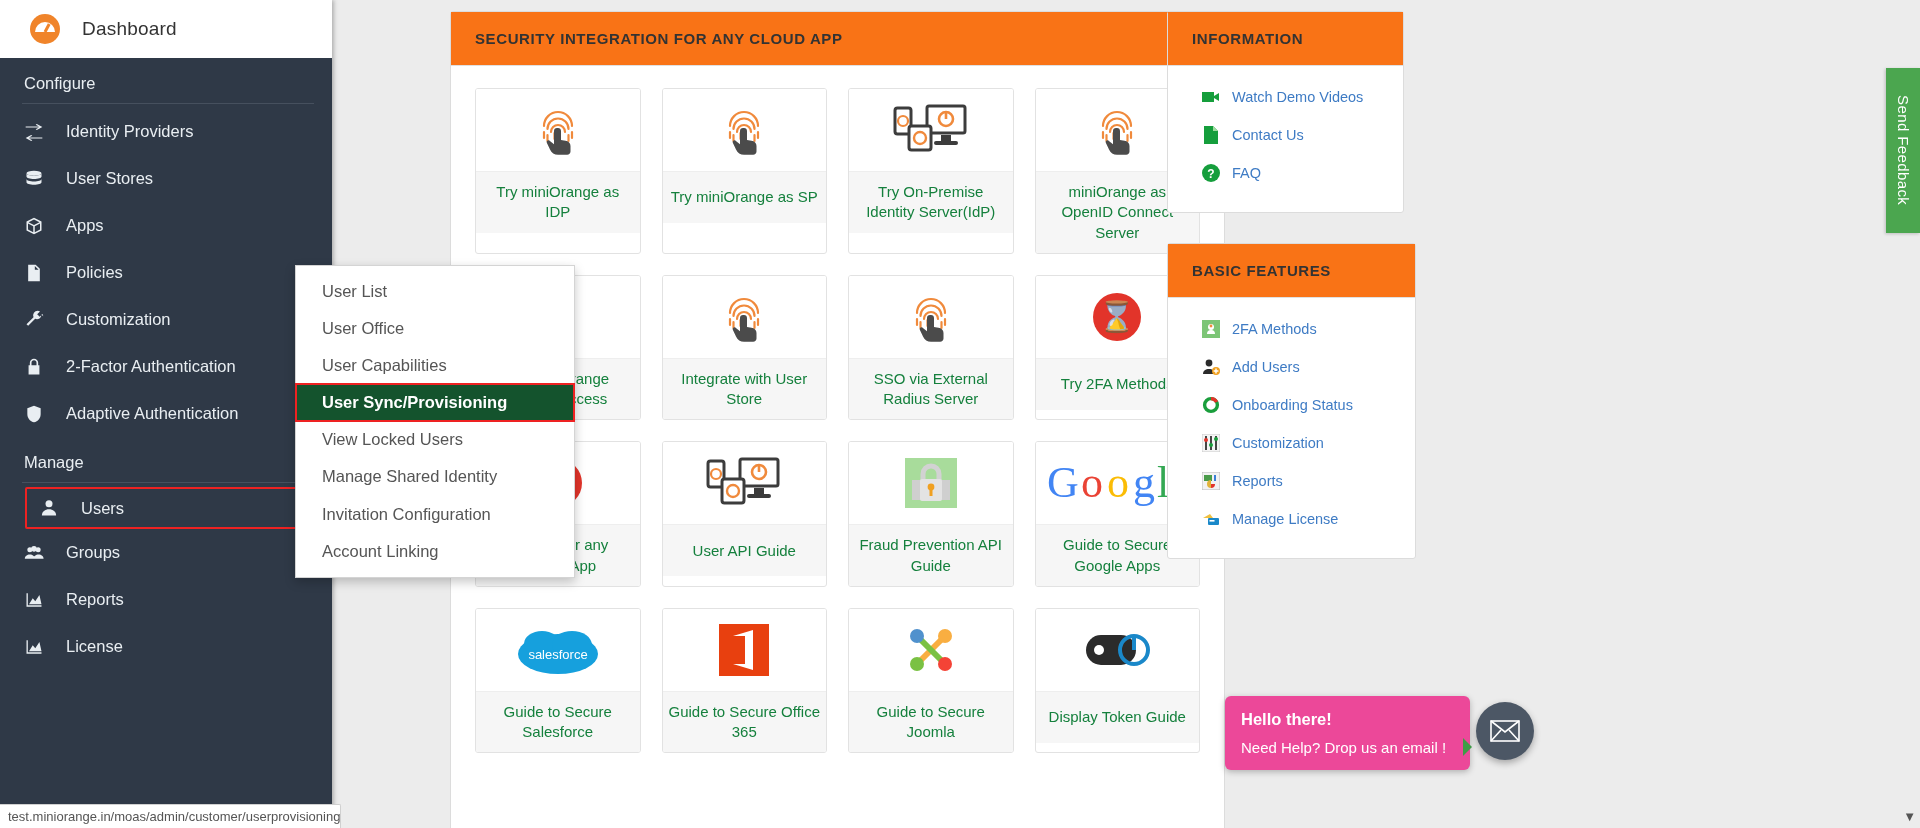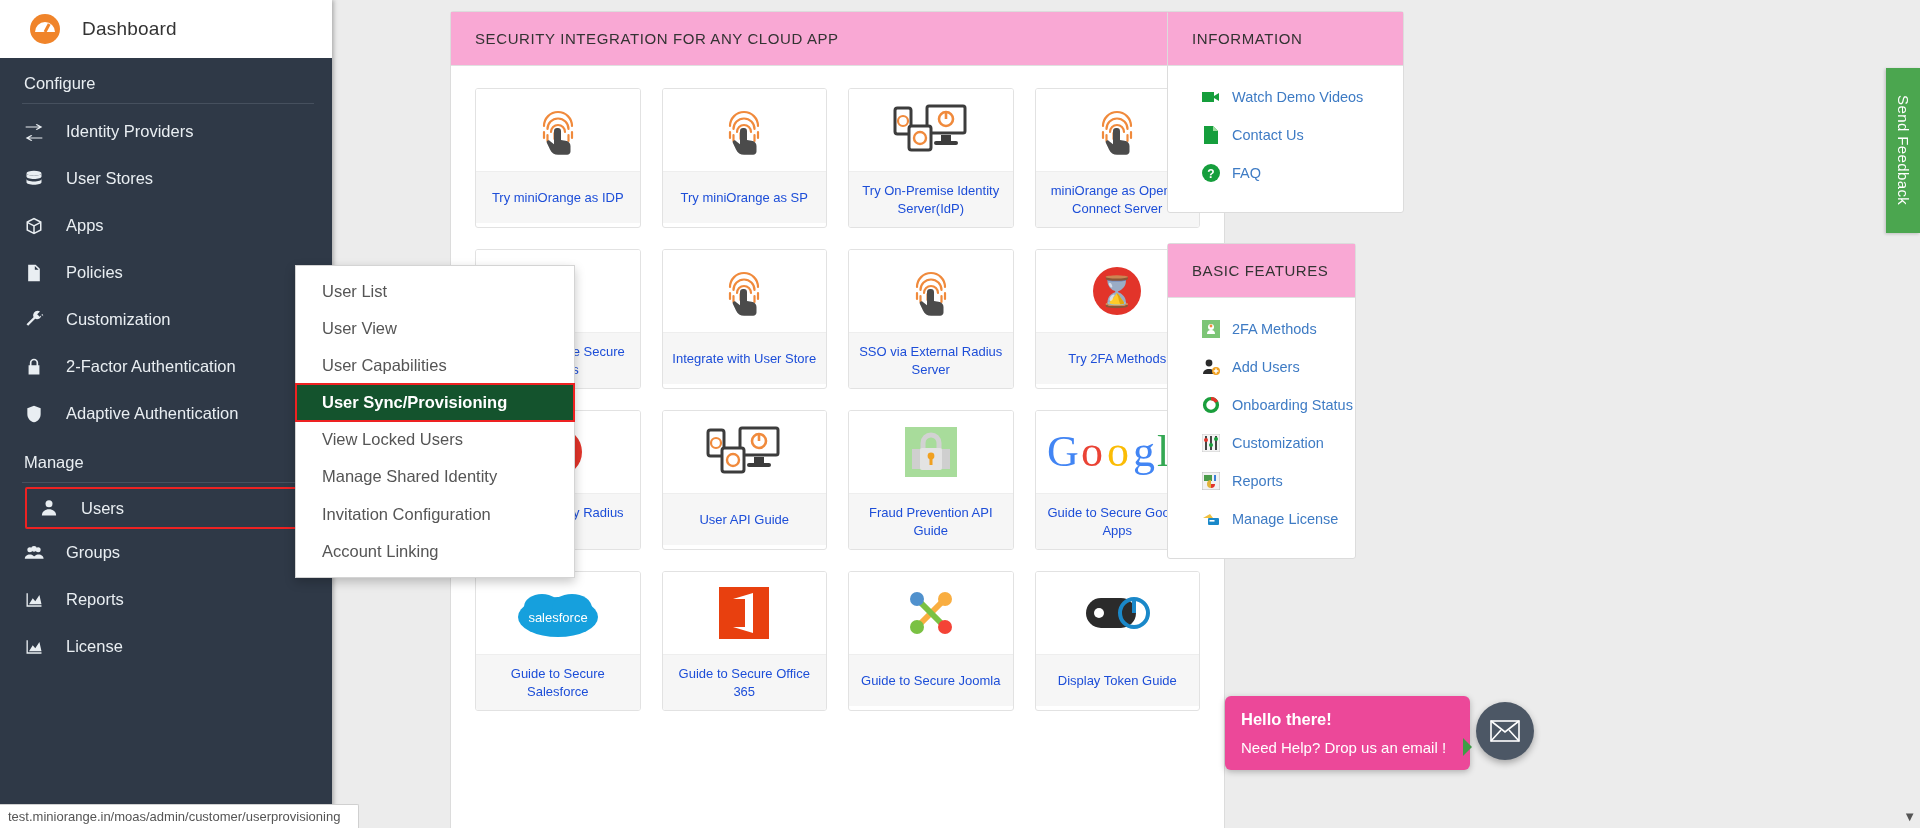--- a/index.html
+++ b/index.html
@@ -90,22 +90,22 @@
     position: absolute; left: 295px; top: 0;
     width: 1625px; height: 828px;
     background: #ececec;
     overflow: hidden;
   }
   .panel {
     background: #fff; border: 1px solid #dcdcdc;
     border-radius: 3px;
   }
   .panel-head {
-    background: #f9a8d4; border-bottom: 1px solid #e0e0e0;
-    padding: 18px 24px; font-size: 15px; font-weight: normal;
+    background: #f97316; border-bottom: 1px solid #e0e0e0;
+    padding: 18px 24px; font-size: 15px; font-weight: bold;
     color: #333; letter-spacing: .6px;
   }
   #sec-panel {
     position: absolute; left: 155px; top: 11px;
     width: 775px; min-height: 830px;
   }
   .card-grid {
     display: grid;
     grid-template-columns: repeat(4, 1fr);
     gap: 21px;
@@ -116,29 +116,29 @@
     background: #fff; cursor: pointer;
     display: flex; flex-direction: column;
     overflow: hidden;
   }
   .card-img {
     height: 82px; display: flex; align-items: center; justify-content: center;
     background: #fff;
   }
   .card-cap {
     background: #f6f6f6; border-top: 1px solid #eee;
-    font-size: 13px; color: #1d4ed8; text-align: center;
+    font-size: 15px; color: #15803d; text-align: center;
     padding: 10px 6px; min-height: 52px;
     display: flex; align-items: center; justify-content: center;
     line-height: 1.35;
   }
 
   
   #info-panel  { position:absolute; left: 872px; top: 11px;  width: 237px; }
-  #feat-panel  { position:absolute; left: 872px; top: 243px; width: 189px; }
+  #feat-panel  { position:absolute; left: 872px; top: 243px; width: 249px; }
   .link-row {
     display:flex; align-items:center; gap:12px;
     padding: 10px 0 10px 34px;
     font-size: 14.5px; color: #3e7bc4; cursor: pointer;
   }
   .link-row .gi { width:18px; height:18px; flex:0 0 18px; display:flex;align-items:center;justify-content:center;}
   .panel-body { padding: 12px 0 20px 0; }
 
   
   .feedback {
@@ -171,21 +171,21 @@
     position: absolute; left: 1476px; top: 702px;
     width: 58px; height: 58px; border-radius: 50%;
     background: #4c5765; display:flex;align-items:center;justify-content:center;
     z-index: 46; cursor:pointer; box-shadow: 0 3px 7px rgba(0,0,0,.3);
   }
 
   
   .statusbar {
     position: absolute; left: 0; bottom: 0;
     background: #fff; border: 1px solid #d0d0d0; border-left: none; border-bottom: none;
-    padding: 4px 18px 4px 8px; font-size: 13px; color: #555;
+    padding: 4px 0 4px 8px; font-size: 13px; color: #555;
     z-index: 70; border-top-right-radius: 2px;
   }
   .scroll-arrow {
     position:absolute; right: 4px; bottom: 4px; z-index:50;
     color:#555; font-size: 13px;
   }
   .x-red {
     width: 48px; height: 48px; border-radius: 50%;
     background: #e2342a; color:#fff; display:flex;align-items:center;justify-content:center;
     font-size: 30px; font-weight: bold;
@@ -301,21 +301,21 @@
             </svg>
           </span>
           <span>License</span>
         </div>
       </div>
 </aside>
 
 <div class="dropdown">
   <div id="dd-container">
         <div class="dd-item">User List</div>
-        <div class="dd-item">User View</div>
+        <div class="dd-item">User Office</div>
         <div class="dd-item">User Capabilities</div>
         <div class="dd-item active">User Sync/Provisioning</div>
         <div class="dd-item">View Locked Users</div>
         <div class="dd-item">Manage Shared Identity</div>
         <div class="dd-item">Invitation Configuration</div>
         <div class="dd-item">Account Linking</div>
       </div>
 </div>
 
 <main class="main">

